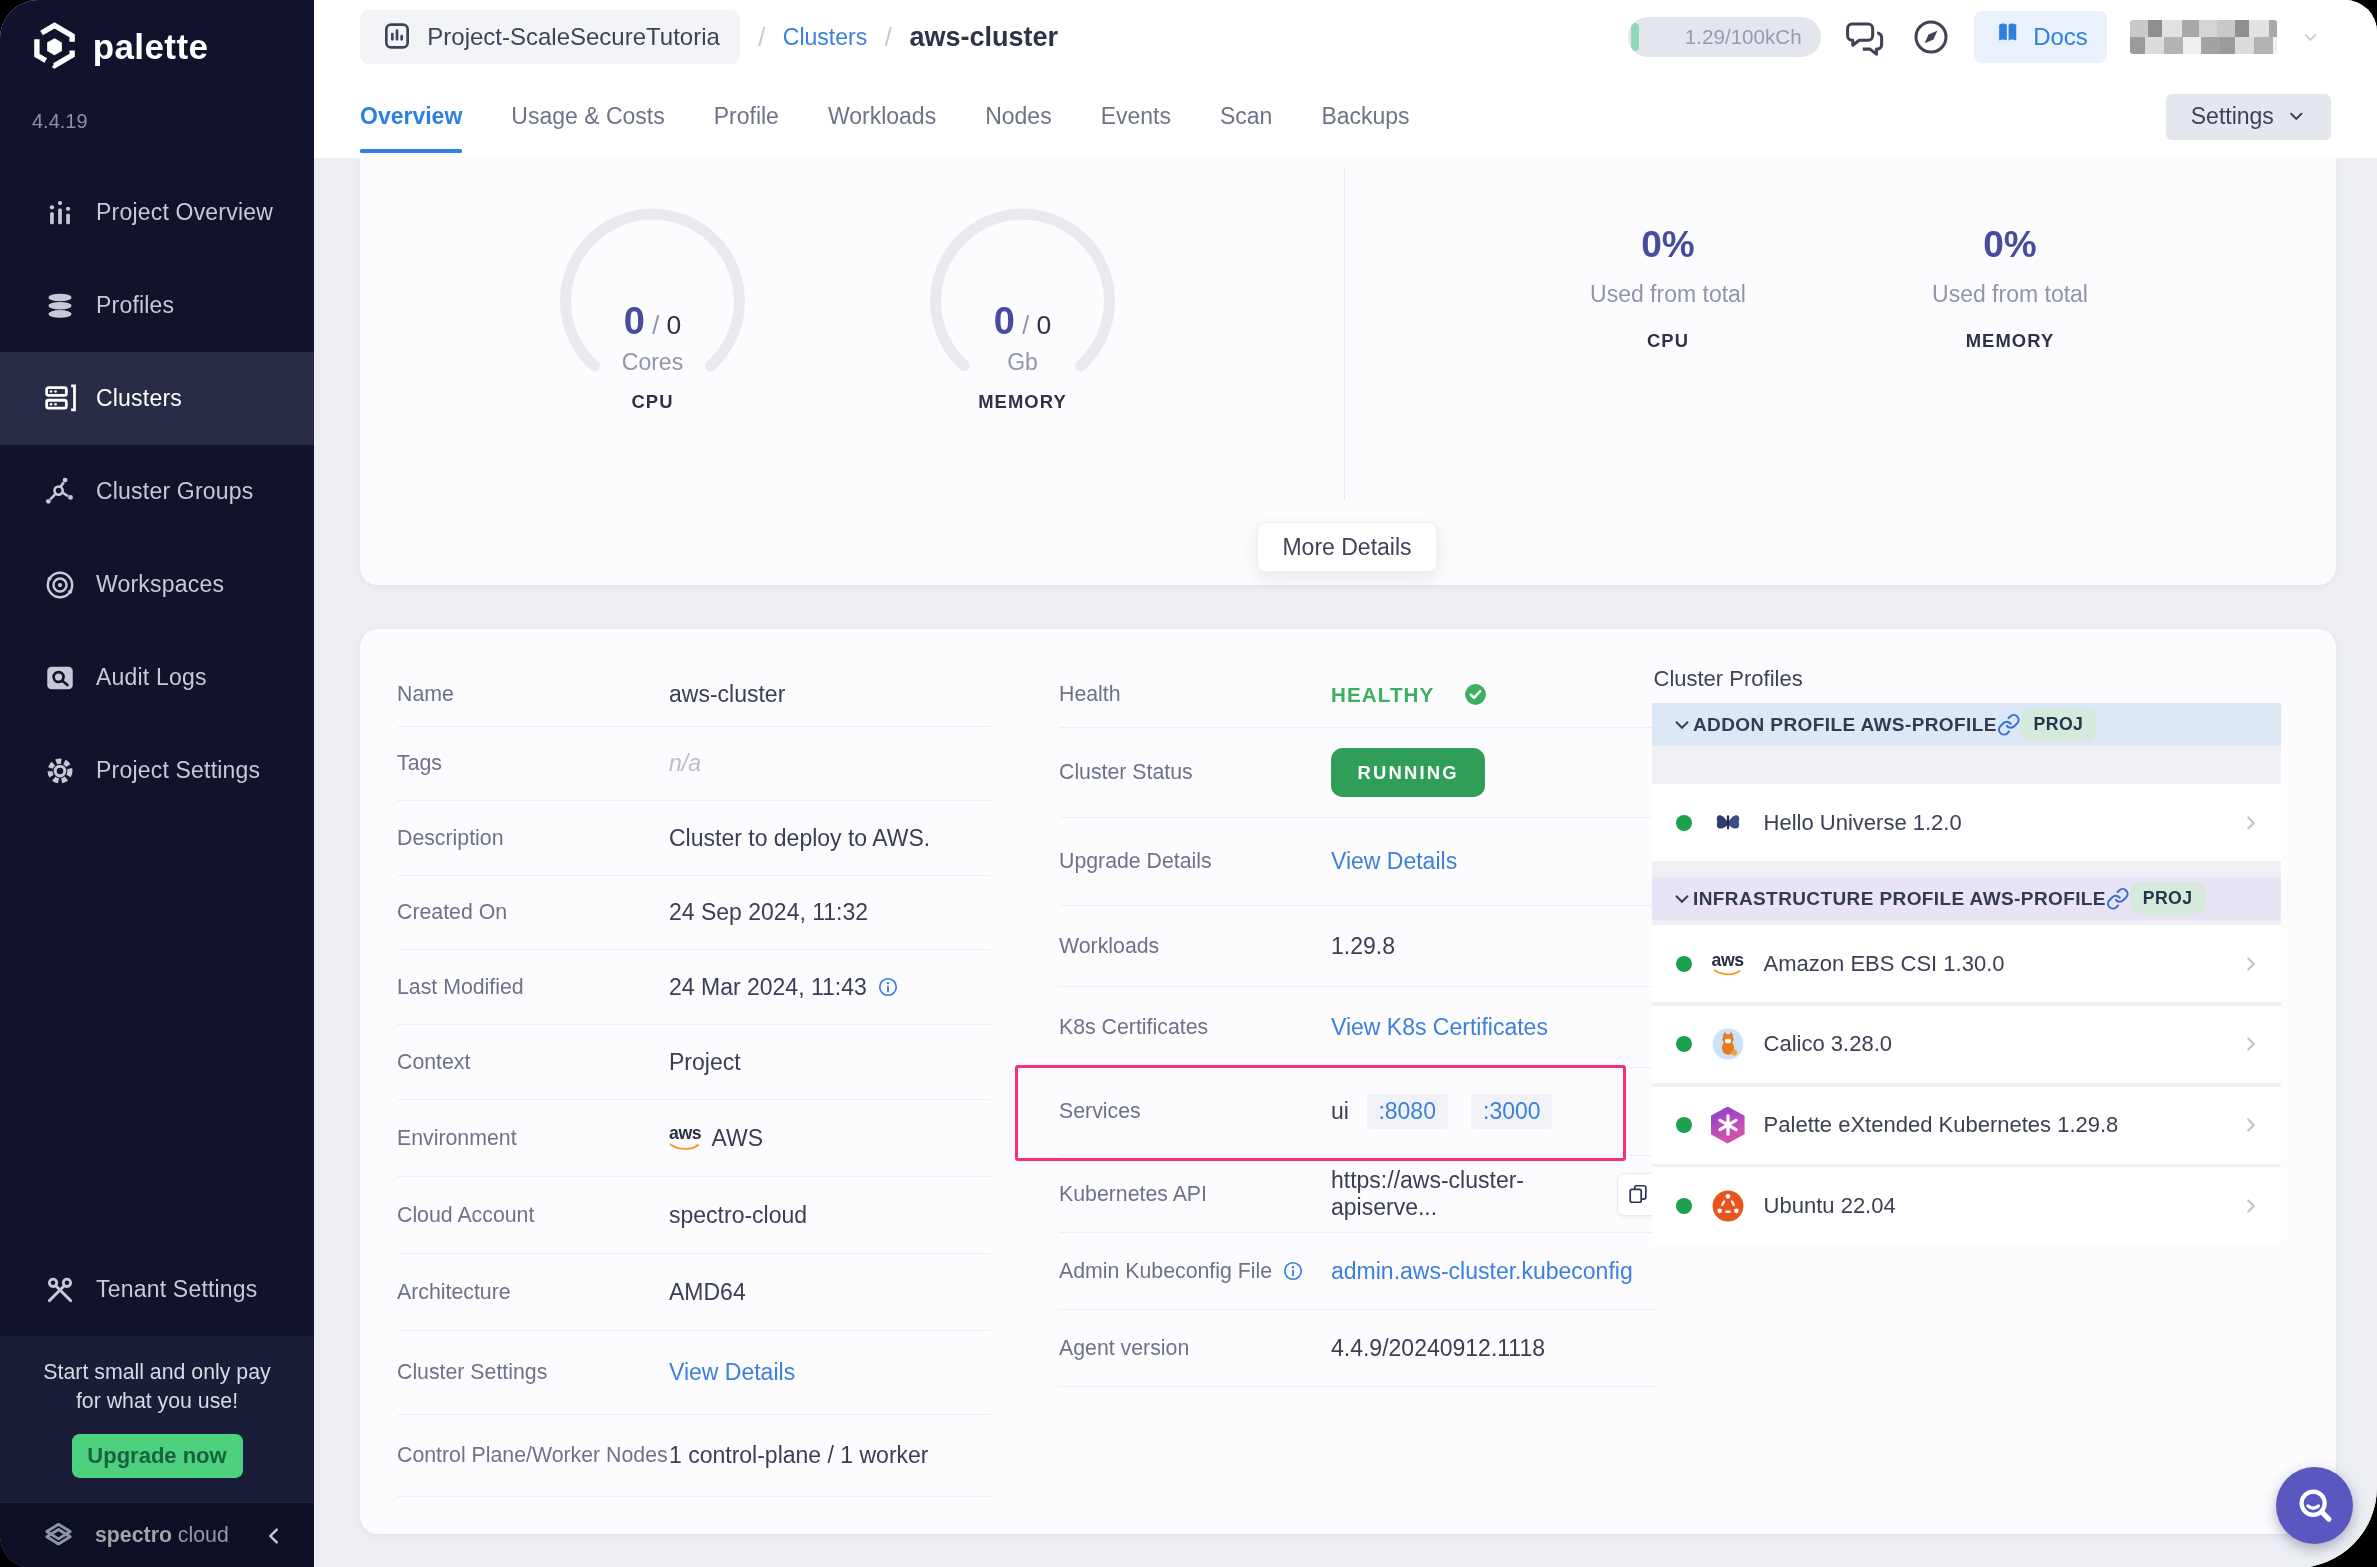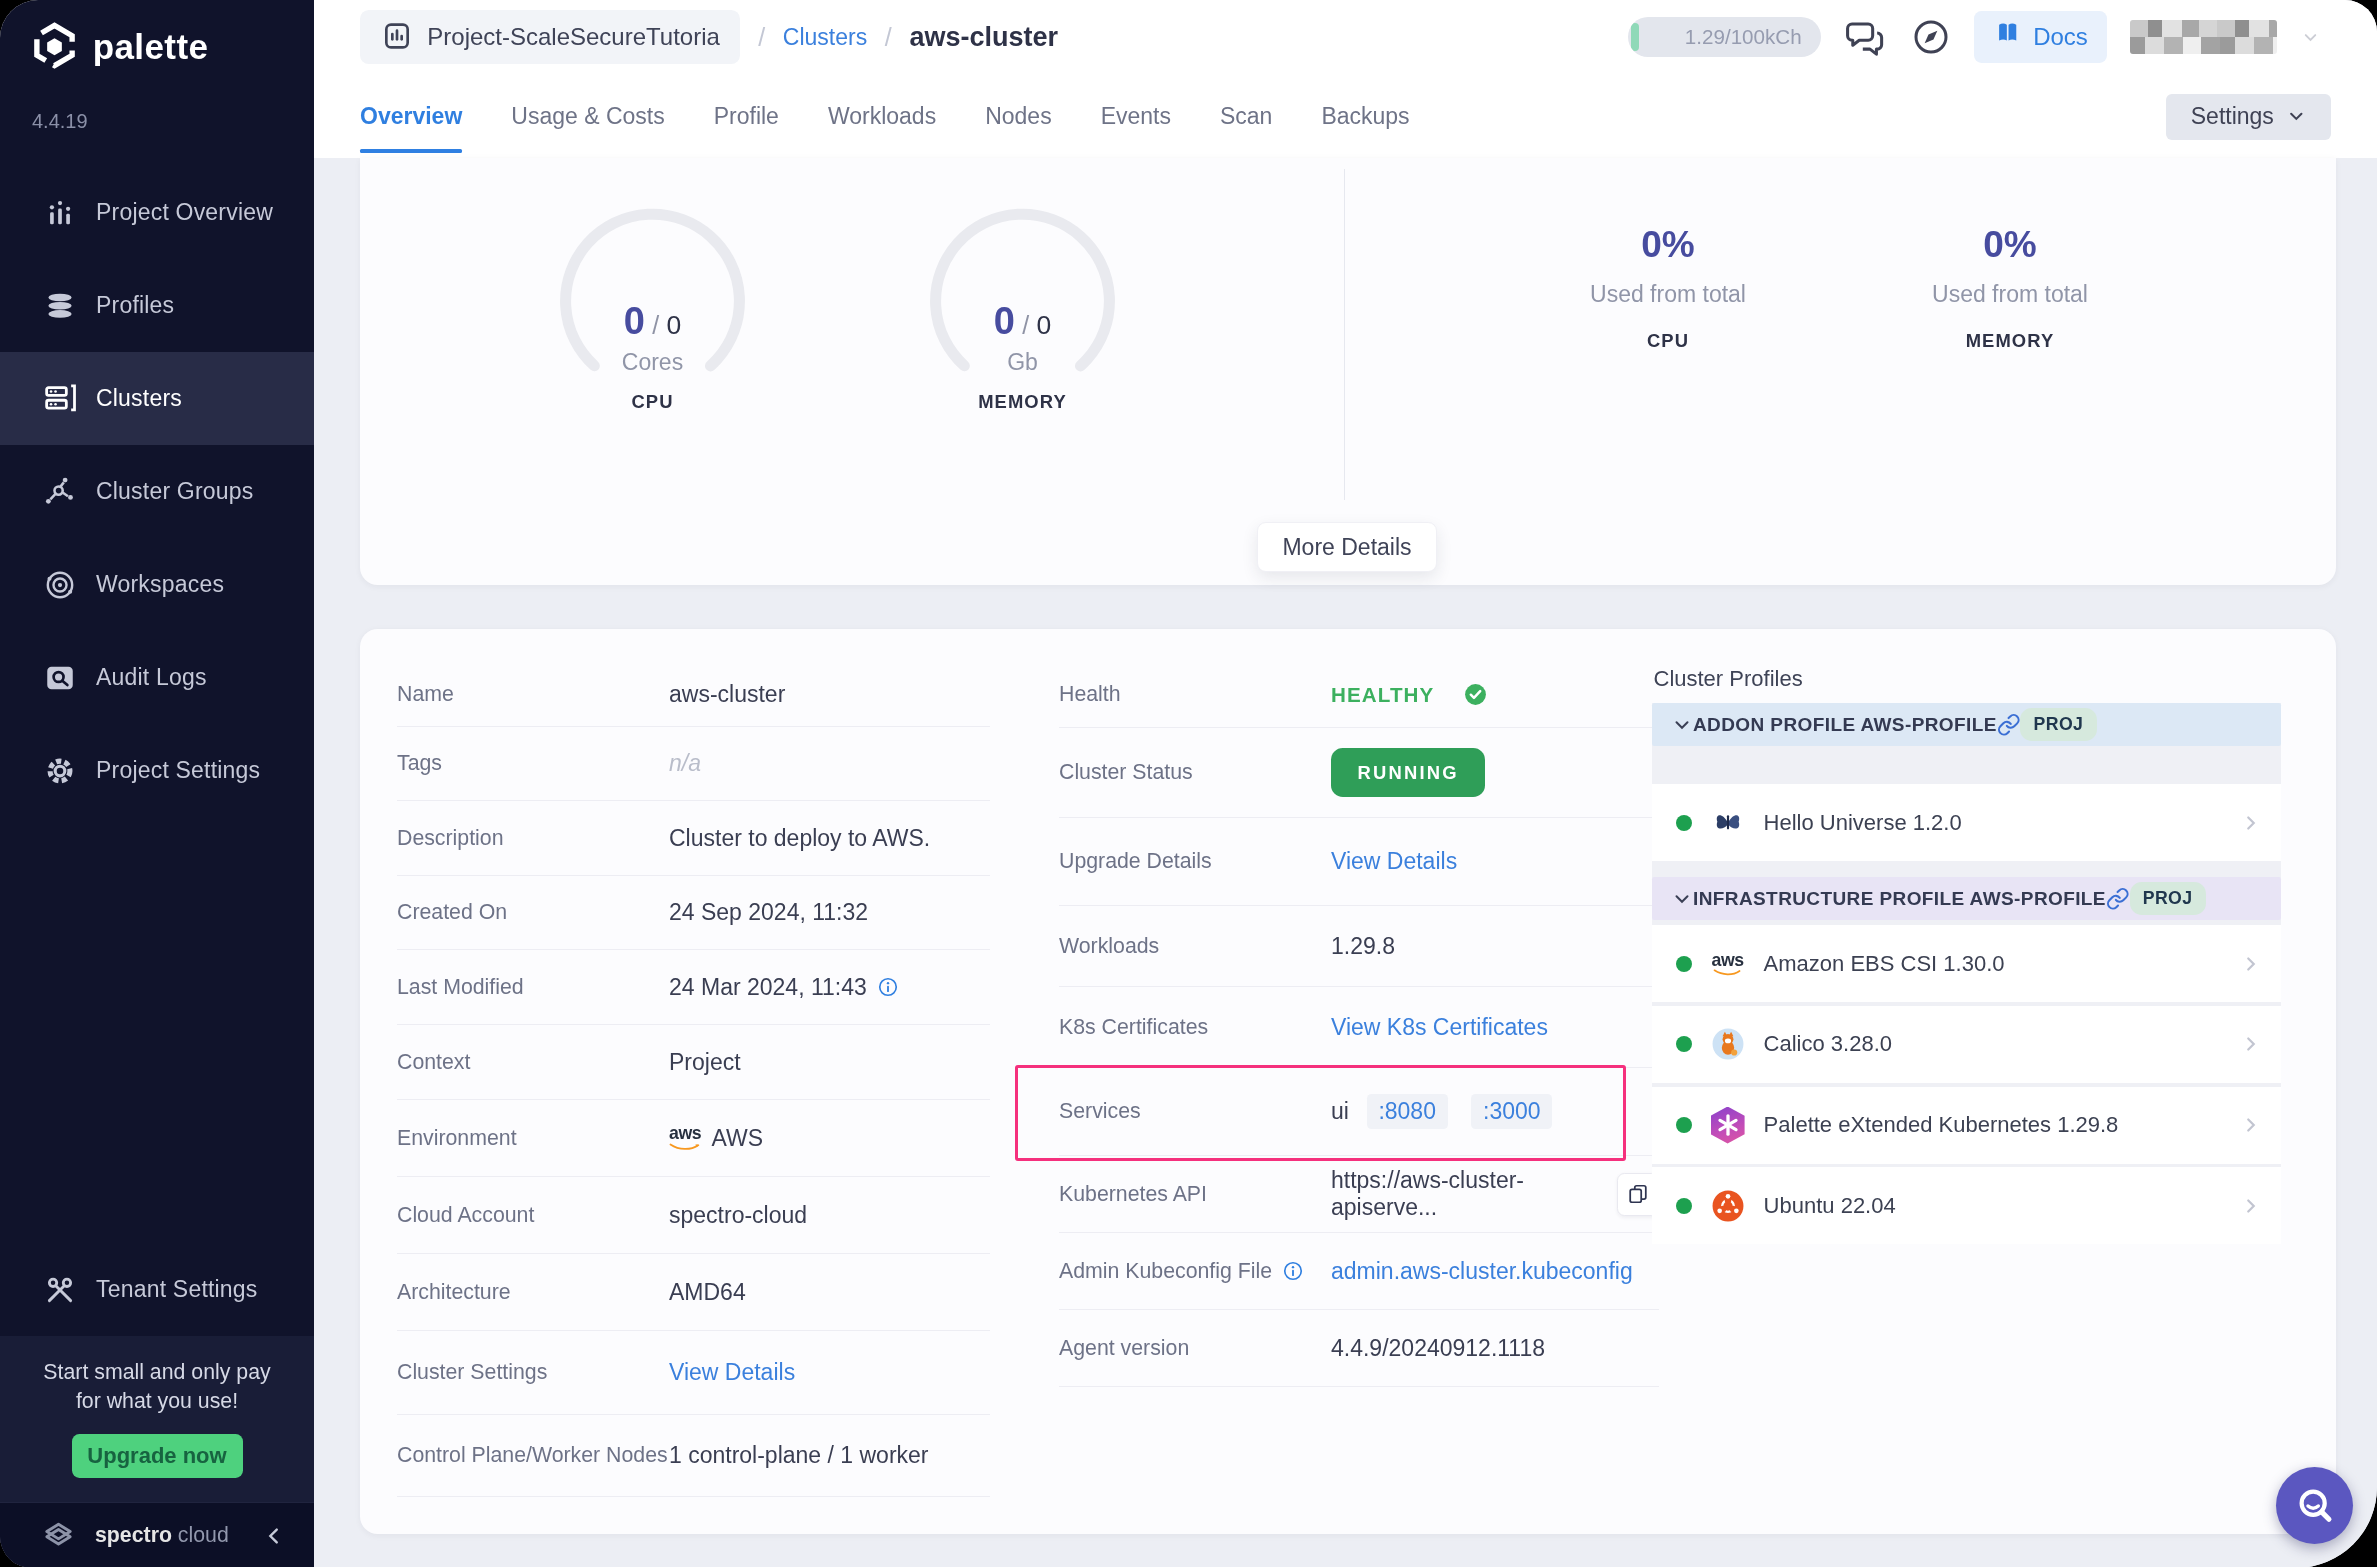--- a/index.html
+++ b/index.html
@@ -17,21 +17,21 @@
   .nav-ico{width:38px;height:38px;display:flex;align-items:center;justify-content:center;flex:0 0 38px;}
   .nav-lbl{margin-left:17px;font-size:23px;letter-spacing:0.2px;}
   .tenant{position:absolute;bottom:232px;left:0;width:100%;}
   .promo{position:absolute;left:0;bottom:66px;width:100%;height:166px;background:#191d37;text-align:center;padding-top:22px;}
   .promo-line{color:#d6d9e6;font-size:21.3px;line-height:29px;}
   .upgrade-btn{margin-top:17.7px;width:171px;height:44px;border:none;border-radius:7.4px;background:#4ed17e;
                color:#176340;font-size:22px;font-weight:700;cursor:pointer;}
   .side-footer{position:absolute;left:0;bottom:0;width:100%;height:66px;background:#0c0f26;border-top:0.7px solid #20243f;
                display:flex;align-items:center;padding:0 29.4px 0 41px;}
   .side-footer .ft-text{margin-left:19px;font-size:21.3px;color:#9298ad;}
-  .ft-text b{color:#e5e5e5;font-weight:600;}
+  .ft-text b{color:#a3a3a3;font-weight:600;}
   .collapse{margin-left:auto;display:flex;cursor:pointer;}
   
   .topbar{position:absolute;left:314px;top:0;width:2063px;height:74px;background:#fff;display:flex;align-items:center;
           padding:0 57px 0 46px;}
   .crumb-pill{display:flex;align-items:center;gap:14.7px;background:#f2f4f8;border-radius:8.8px;height:54px;padding:0 20.6px;cursor:pointer;}
   .crumb-pill .proj-name{font-size:24px;color:#3f4357;font-weight:500;}
   .crumb-sep{color:#c3c7d4;font-size:25px;margin:0 17.7px;}
   .crumb-link{color:#3b80dd;font-size:23px;cursor:pointer;}
   .crumb-current{color:#2e3247;font-size:27px;font-weight:600;}
   .top-right{margin-left:auto;display:flex;align-items:center;gap:23.6px;}

